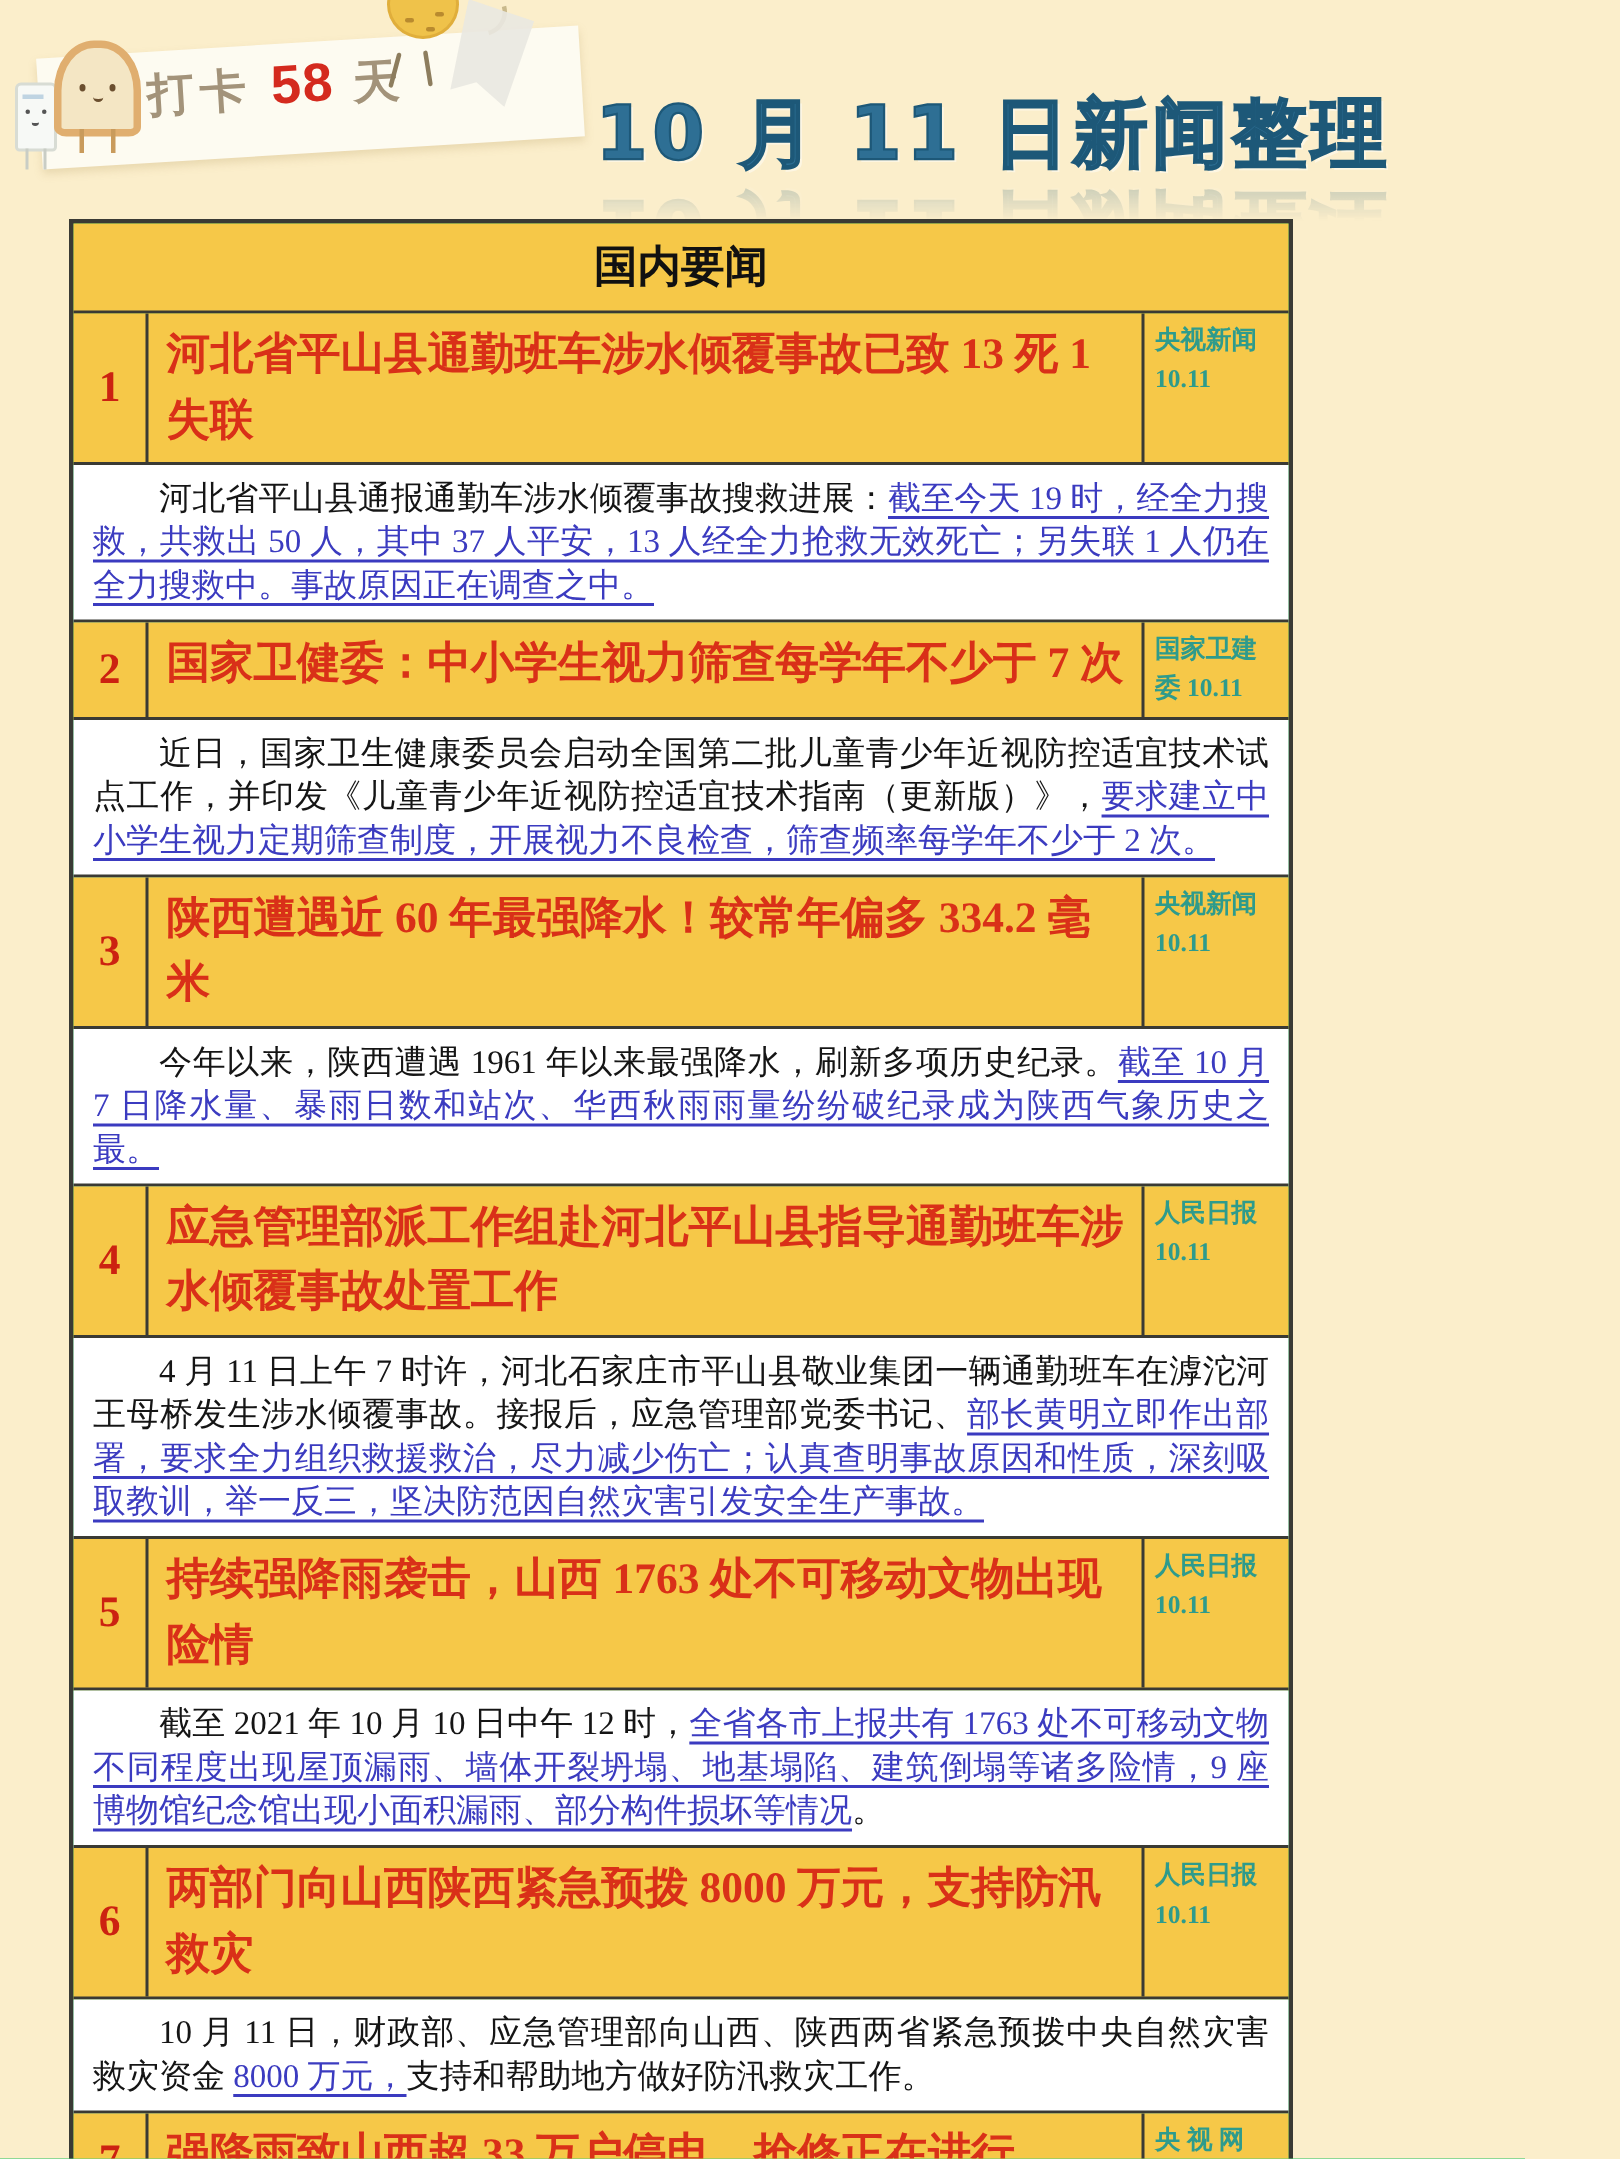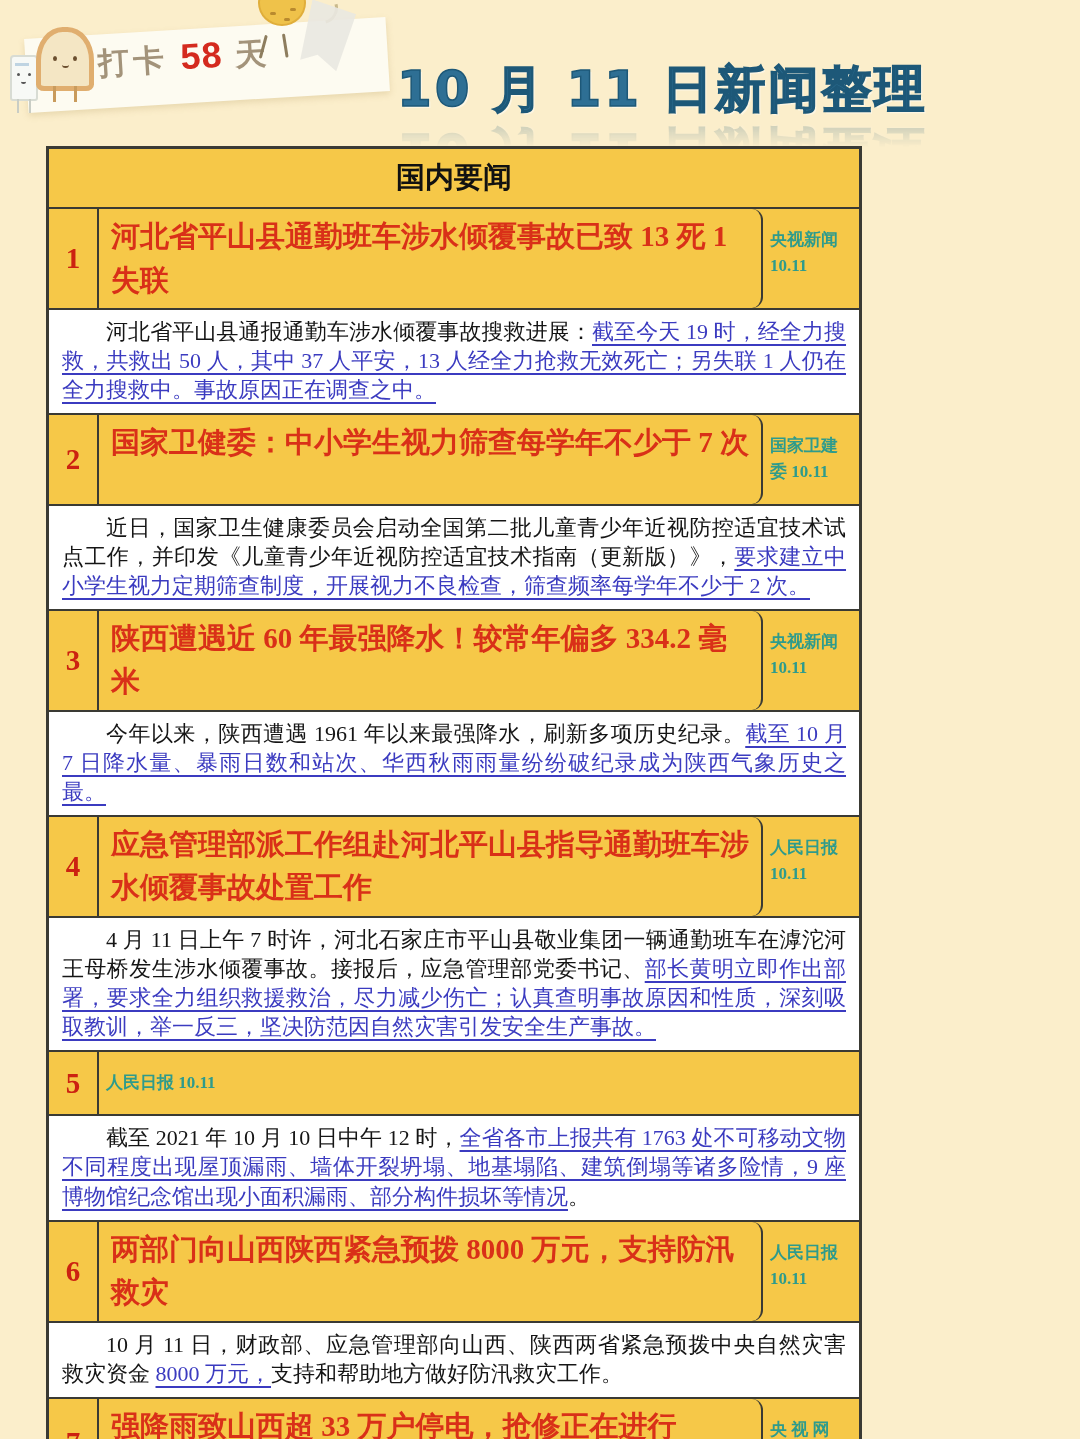--- a/index.html
+++ b/index.html
@@ -83,24 +83,24 @@
   .row-head{
     display:grid;grid-template-columns:50px 1fr 96px;
     background:#F6C848;border-bottom:2px solid #3A3A34;
   }
   .cell-num{
     border-right:2px solid #3A3A34;display:flex;align-items:center;justify-content:center;
     color:#CC2211;font-weight:bold;font-size:29px;
   }
   .cell-headline{
     color:#D93018;font-weight:bold;font-size:29px;line-height:1.5;
-    padding:6px 12px;border-right:2px solid #3A3A34;border-radius:11px;
+    padding:6px 12px;border-right:2px solid #3A3A34;
   }
   .cell-source{
-    color:#2E9B8C;font-size:17px;line-height:1.55;padding:18px 7px;
+    color:#2E9B8C;font-size:17px;line-height:1.55;padding:5px 7px;
     font-weight:bold;
   }
   .row-body{
     background:#FFFFFF;border-bottom:2px solid #3A3A34;
     padding:7px 13px 9px 13px;
   }
   .row-body p{
     margin:0;text-indent:2em;font-size:22px;line-height:1.32;color:#151515;
     text-align:justify;
   }
@@ -182,20 +182,21 @@
     <div class="row-head">
       <div class="cell-num">4</div>
       <div class="cell-headline">应急管理部派工作组赴河北平山县指导通勤班车涉水倾覆事故处置工作</div>
       <div class="cell-source"><span>人民日报 </span><span>10.11</span></div>
     </div>
     <div class="row-body">
       <p><span class="seg-plain">4 月 11 日上午 7 时许，河北石家庄市平山县敬业集团一辆通勤班车在滹沱河王母桥发生涉水倾覆事故。接报后，应急管理部党委书记、</span><span class="seg-link">部长黄明立即作出部署，要求全力组织救援救治，尽力减少伤亡；认真查明事故原因和性质，深刻吸取教训，举一反三，坚决防范因自然灾害引发安全生产事故。</span></p>
     </div>
     <div class="row-head">
       <div class="cell-num">5</div>
+      <div class="cell-headline">持续强降雨袭击，山西 1763 处不可移动文物出现险情</div>
       <div class="cell-source"><span>人民日报 </span><span>10.11</span></div>
     </div>
     <div class="row-body">
       <p><span class="seg-plain">截至 2021 年 10 月 10 日中午 12 时，</span><span class="seg-link">全省各市上报共有 1763 处不可移动文物不同程度出现屋顶漏雨、墙体开裂坍塌、地基塌陷、建筑倒塌等诸多险情，9 座博物馆纪念馆出现小面积漏雨、部分构件损坏等情况</span><span class="seg-plain">。</span></p>
     </div>
     <div class="row-head">
       <div class="cell-num">6</div>
       <div class="cell-headline">两部门向山西陕西紧急预拨 8000 万元，支持防汛救灾</div>
       <div class="cell-source"><span>人民日报 </span><span>10.11</span></div>
     </div>

